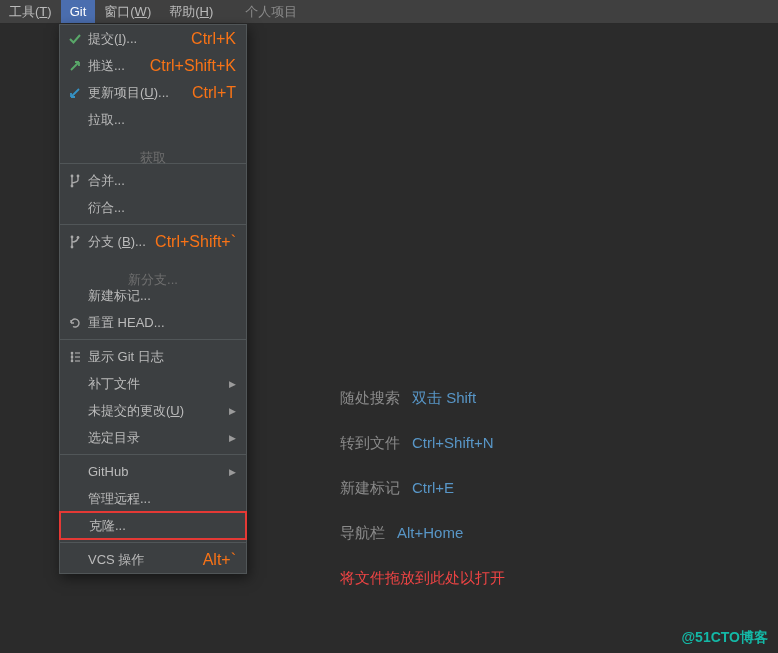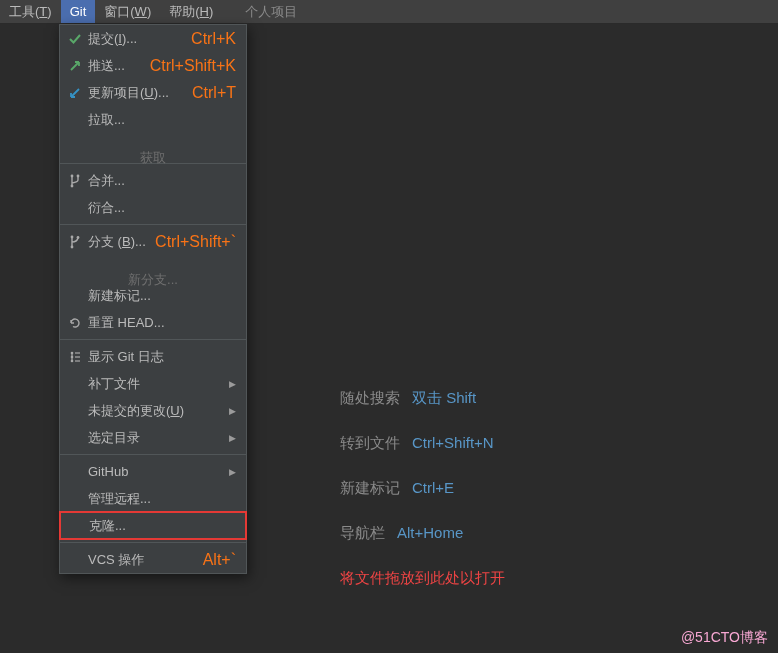--- a/index.html
+++ b/index.html
@@ -123,22 +123,23 @@
     .welcome-key {
       color: #5896c7;
     }
     .welcome-drag {
       color: #ef4444;
     }
     .watermark {
       position: absolute;
       right: 10px;
       bottom: 6px;
-      color: #f9a8d4;
+      color: #14b8a6;
       font-size: 14px;
+      font-weight: bold;
     }
     svg { display:block; }
   </style>
 </head>
 <body>
 
 <div class="menubar">
   <div class="menubar-item">
     <span>工具(<span class="underline">T</span>)</span>
   </div>

